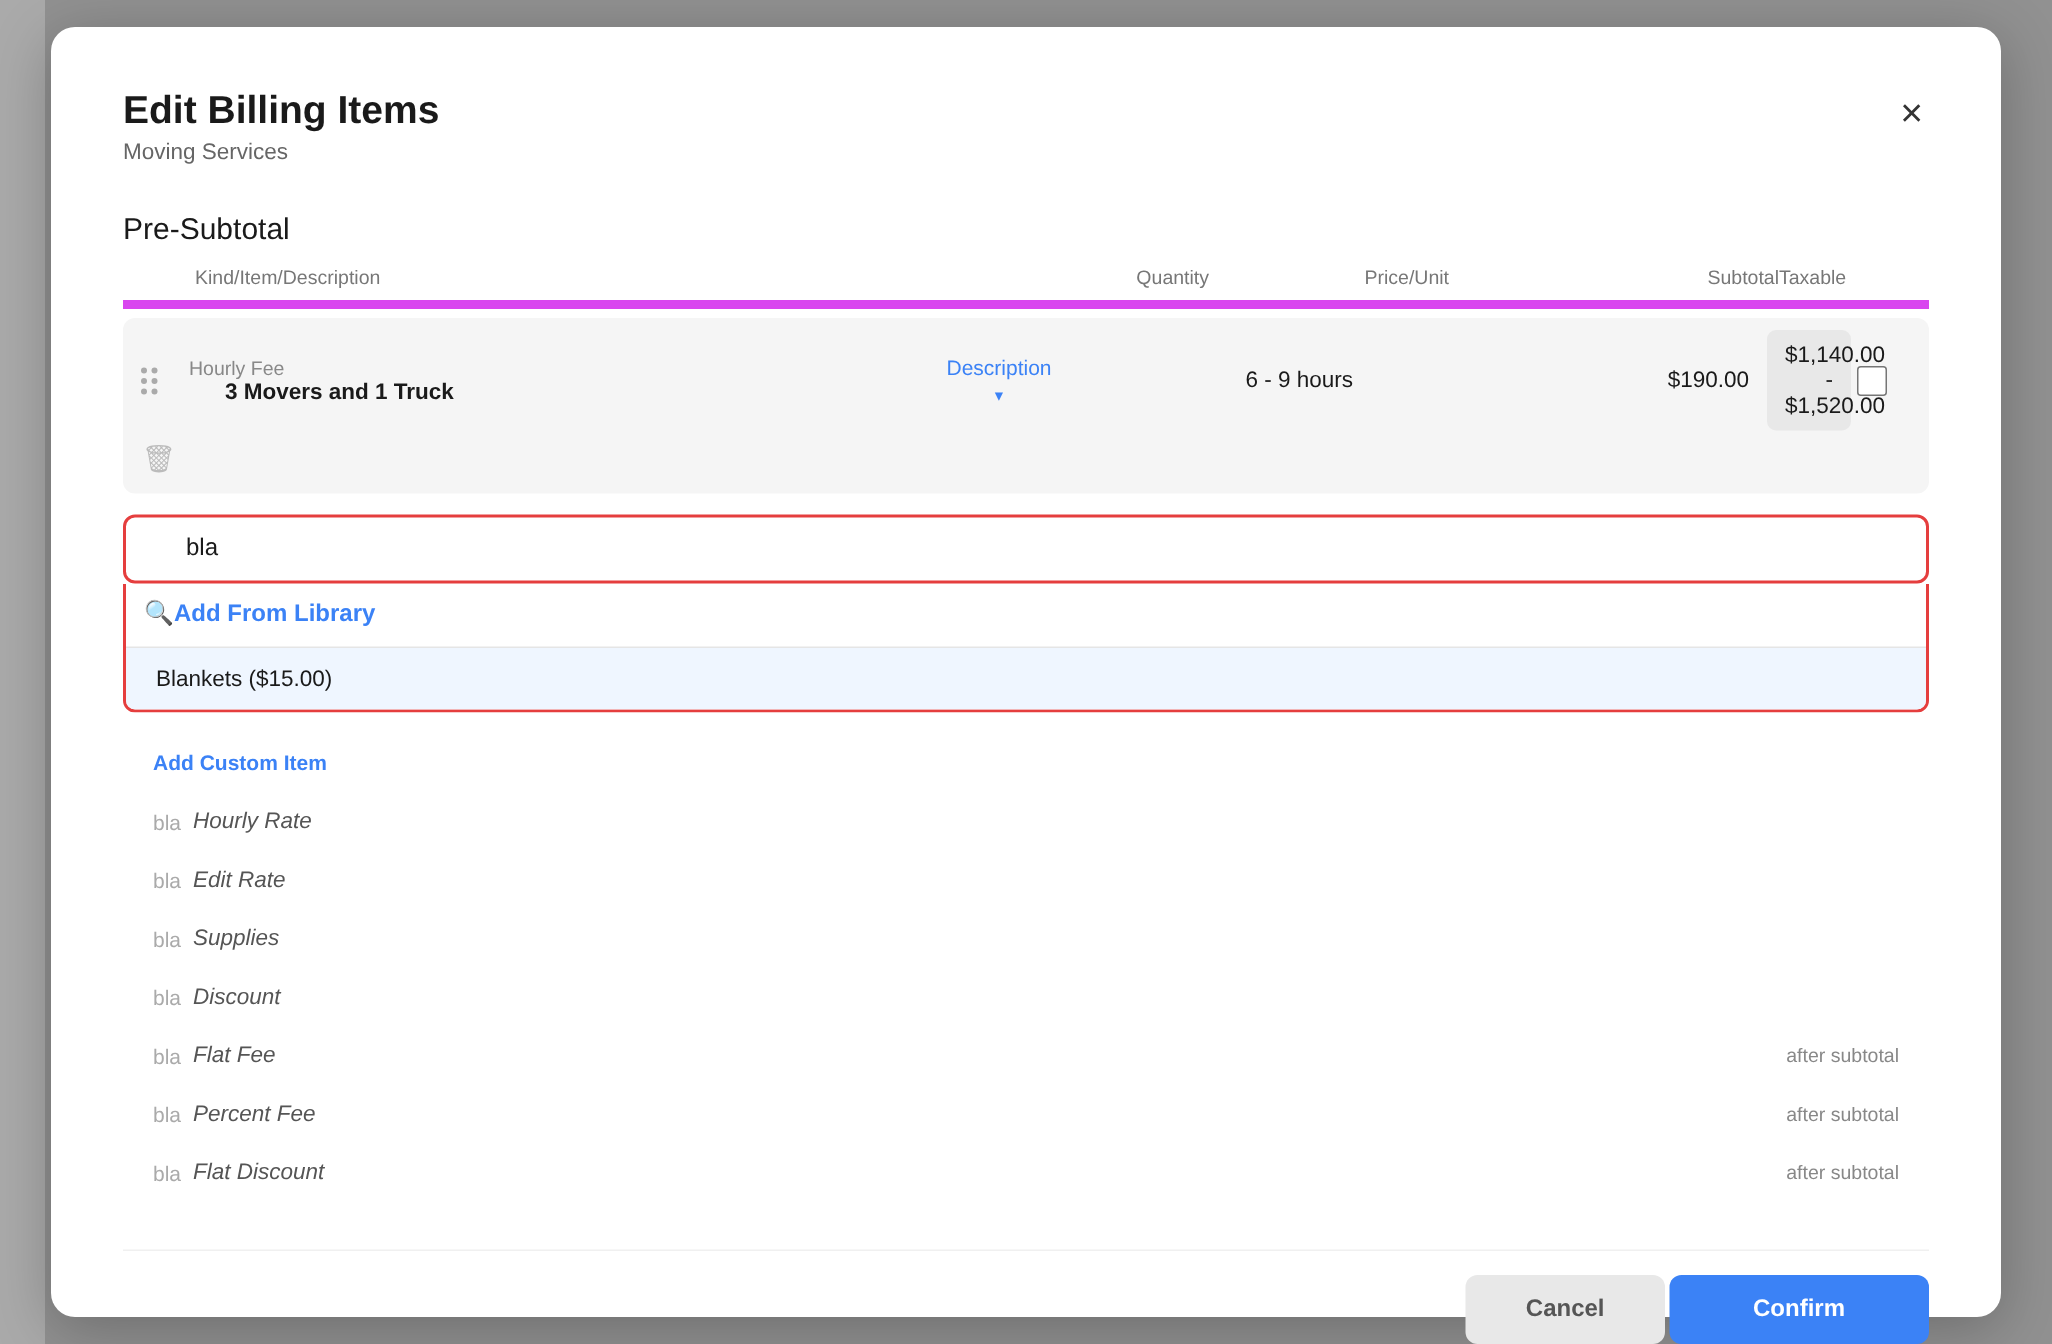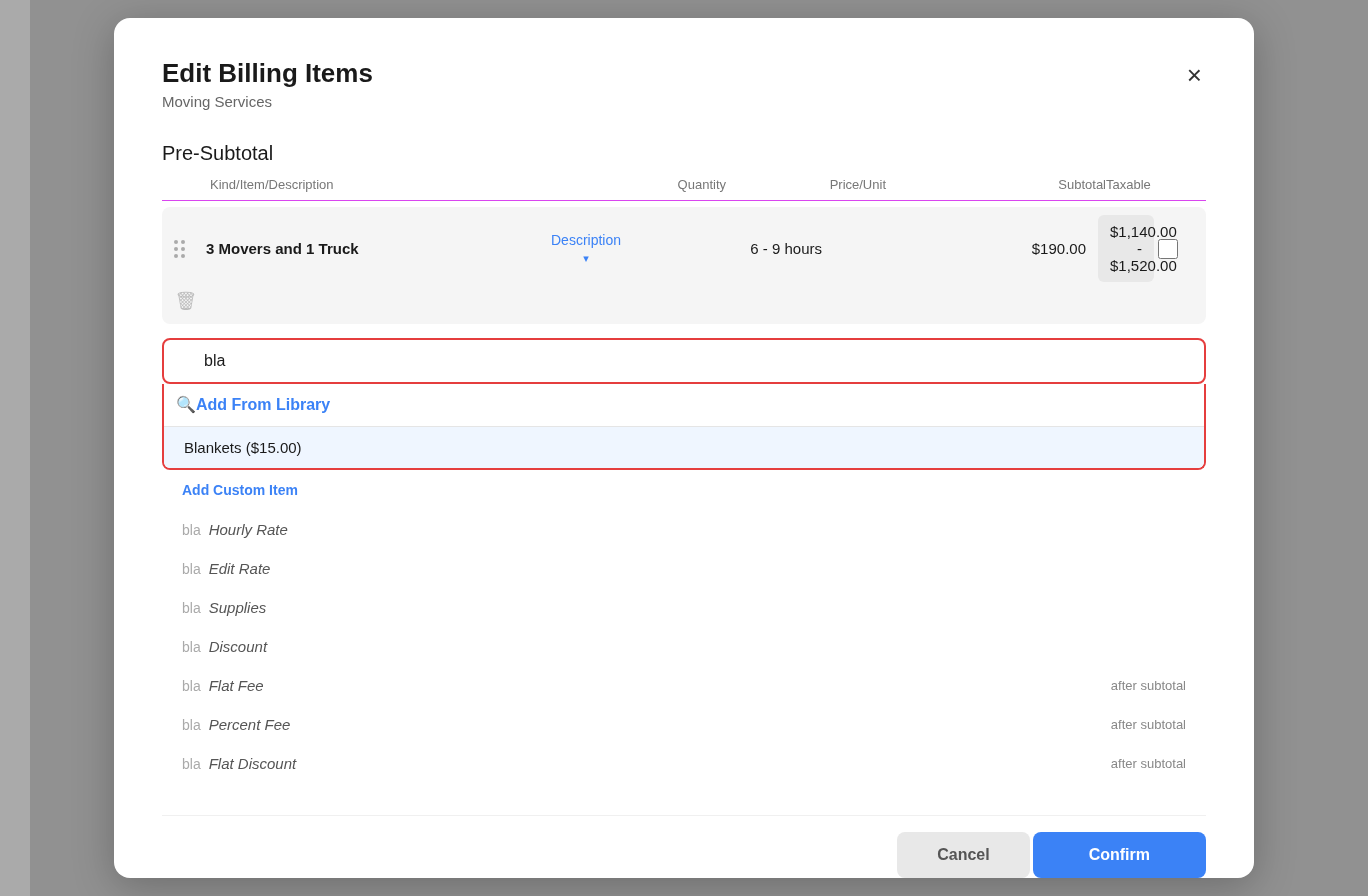--- a/index.html
+++ b/index.html
@@ -18,21 +18,21 @@
       position: absolute;
       inset: 0;
       background: rgba(100,100,100,0.55);
       display: flex;
       align-items: center;
       justify-content: center;
     }
     .modal {
       background: #fff;
       border-radius: 16px;
-      width: 1140px;
+      width: 1300px;
       max-height: 860px;
       position: relative;
       display: flex;
       flex-direction: column;
       padding: 40px 48px 32px;
       box-shadow: 0 8px 40px rgba(0,0,0,0.25);
     }
     .modal-header {
       display: flex;
       justify-content: space-between;
@@ -61,21 +61,21 @@
     .section-title {
       font-size: 20px;
       font-weight: 400;
       color: #1a1a1a;
       margin: 24px 0 12px;
     }
     .table-header {
       display: grid;
       grid-template-columns: 1fr 160px 160px 220px 100px;
       padding: 0 0 8px 48px;
-      border-bottom: 1px solid #d946ef;
+      border-bottom: 6px solid #d946ef;
       margin-bottom: 0;
     }
     .table-header span {
       font-size: 13px;
       color: #777;
       font-weight: 400;
     }
     .table-header span:nth-child(2),
     .table-header span:nth-child(3),
     .table-header span:nth-child(4) {
@@ -114,20 +114,21 @@
     .row-item-name {
       font-size: 13px;
       color: #888;
       display: block;
     }
     .row-item-desc {
       font-size: 15px;
       font-weight: 600;
       color: #1a1a1a;
       display: block;
+      margin-left: 24px;
     }
     .description-link {
       color: #3b82f6;
       font-size: 14px;
       cursor: pointer;
       display: flex;
       align-items: center;
       gap: 4px;
       text-decoration: none;
       flex-direction: column;
@@ -223,20 +224,21 @@
       padding: 12px 20px;
       font-size: 14px;
       font-weight: 700;
       color: #3b82f6;
       background: #fff;
       border: none;
       cursor: pointer;
       text-align: left;
       width: 100%;
       display: block;
+      margin-top: 13px;
     }
     .custom-type-list {
       list-style: none;
     }
     .custom-type-item {
       display: flex;
       align-items: center;
       padding: 11px 20px;
       cursor: pointer;
       font-size: 15px;
@@ -329,20 +331,21 @@
       <span>Taxable</span>
     </div>
 
     <div class="billing-row">
       <div class="drag-handle">
         <span></span>
         <span></span>
         <span></span>
       </div>
       <div>
+        <span class="row-item-name">Hourly Fee</span>
         <span class="row-item-desc">3 Movers and 1 Truck</span>
       </div>
       <a class="description-link">
         <span>Description</span>
         <span class="chevron-down">▾</span>
       </a>
       <div class="row-quantity">6 - 9 hours</div>
       <div class="row-price">$190.00</div>
       <div class="row-subtotal">$1,140.00 - $1,520.00</div>
       <input type="checkbox" class="row-checkbox" style="">

